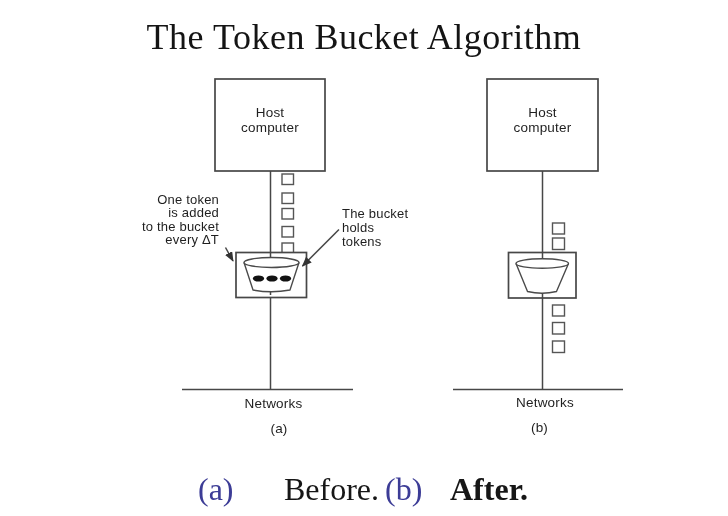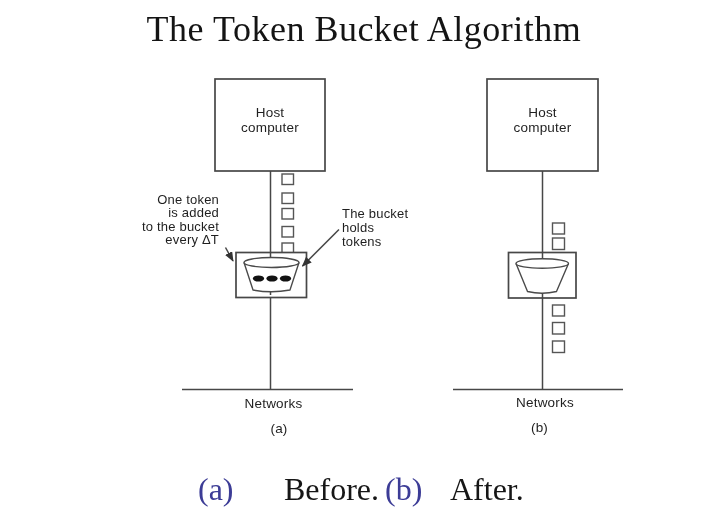--- a/index.html
+++ b/index.html
@@ -13,21 +13,21 @@
     width: 728px;
     height: 516px;
     background: #ffffff;
     overflow: hidden;
   }
   .slide-title {
     position: absolute;
     top: 11px;
     left: 0;
     right: 0;
-    margin: 0;
+    margin: 8px;
     text-align: center;
     font-family: "Liberation Serif", serif;
     font-weight: 400;
     font-size: 36px;
     line-height: 1.05;
     color: #141414;
     letter-spacing: 0.5px;
   }
   svg.diagram-canvas {
     position: absolute;
@@ -70,21 +70,21 @@
     height: 44px;
     font-family: "Liberation Serif", serif;
     font-size: 32px;
     line-height: 1.1;
     color: #161616;
   }
   .caption span { position: absolute; top: 0; white-space: nowrap; }
   .cap-a-label { left: 198px; color: #3c3c96; }
   .cap-a-text  { left: 237px; color: #161616; margin-left: 47px; }
   .cap-b-label { left: 385px; color: #3c3c96; }
-  .cap-b-text  { left: 450px; color: #161616; }
+  .cap-b-text  { left: 450px; color: #161616; font-weight: bold; }
 </style>
 </head>
 <body>
 
 <div class="stage">
 
   <h1 class="slide-title">The Token Bucket Algorithm</h1>
 
   <svg class="diagram-canvas" width="728" height="516" viewBox="0 0 728 516" xmlns="http://www.w3.org/2000/svg">
 

